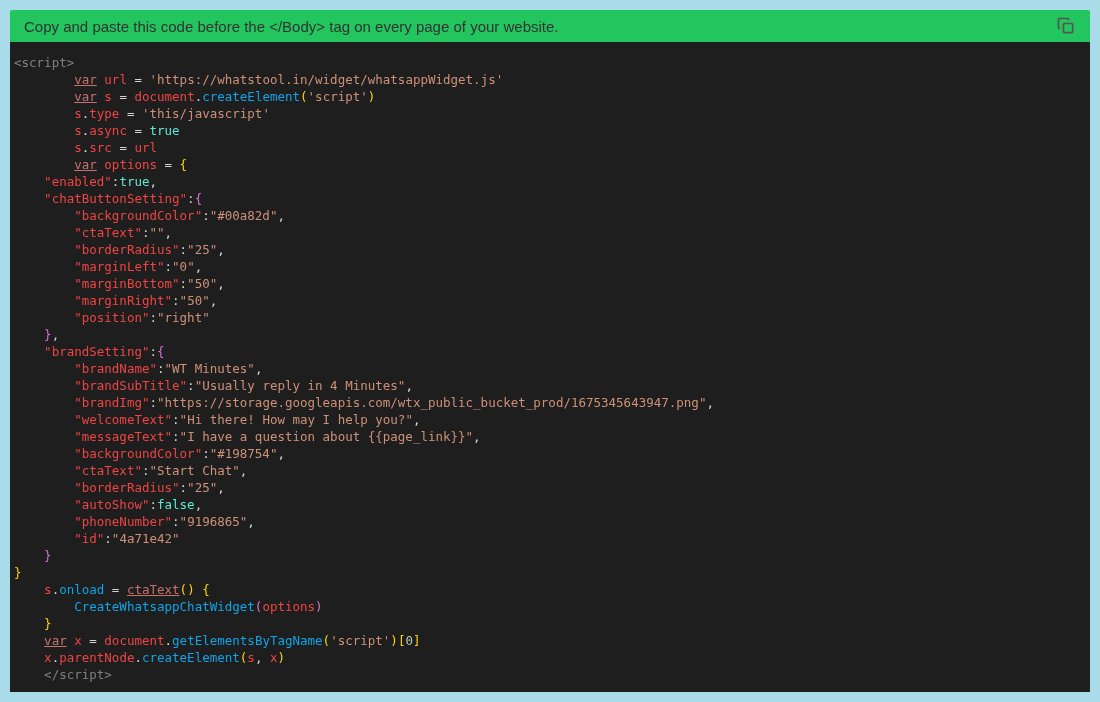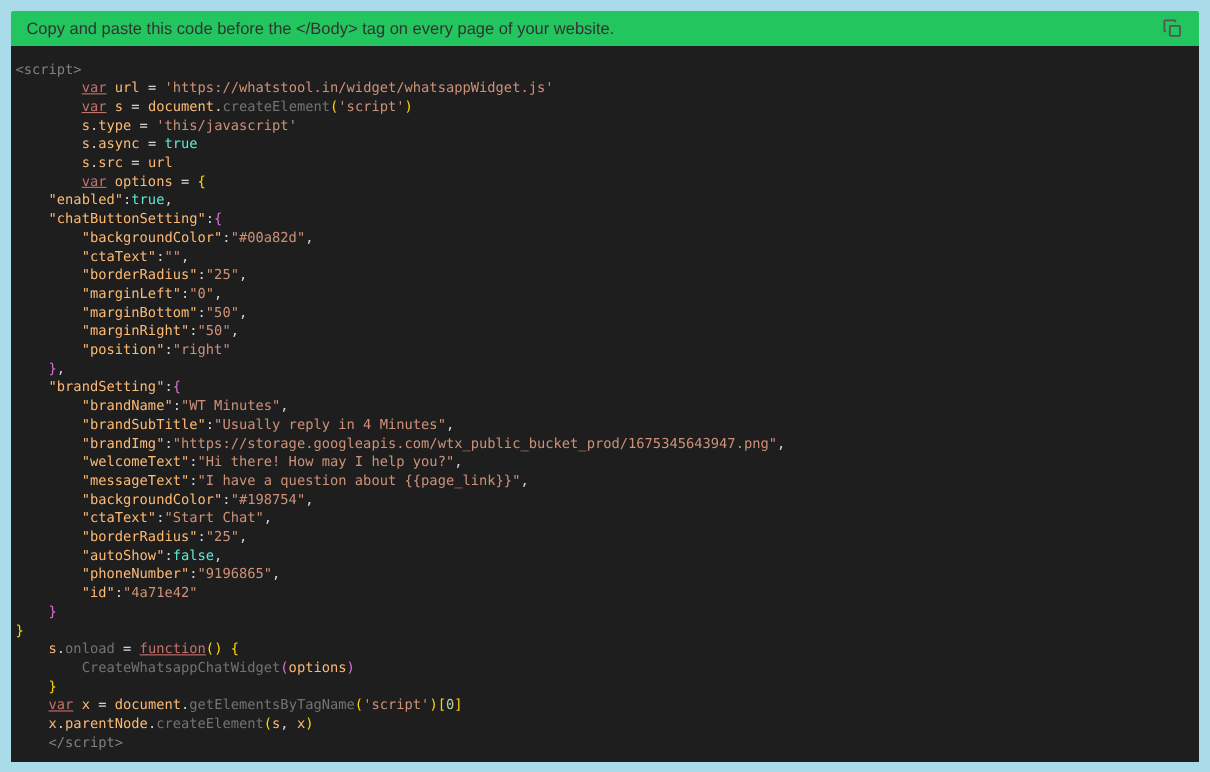--- a/index.html
+++ b/index.html
@@ -45,26 +45,26 @@
       font-size: 12.5px;
       line-height: 17px;
       color: #d4d4d4;
     }
     .code-area pre {
       margin: 0;
       white-space: pre;
     }
     .c-tag { color: #808080; }
     .c-kw { color: #c5716d; text-decoration: underline; }
-    .c-var { color: #fdba74; }
+    .c-var { color: #ef4444; }
     .c-op { color: #d4d4d4; }
     .c-str { color: #ce9178; }
     .c-bool { color: #5eead4; }
     .c-num { color: #b5cea8; }
-    .c-func { color: #737373; }
+    .c-func { color: #0ea5e9; }
     .c-br { color: #ffd700; }
     .c-br2 { color: #da70d6; }
   </style>
 </head>
 <body>
 
 <div class="container">
   <div class="header-bar">
     <span class="header-text">Copy and paste this code before the &lt;/Body&gt; tag on every page of your website.</span>
     <span class="copy-btn">
@@ -99,20 +99,20 @@
         <span class="c-var">"welcomeText"</span><span class="c-op">:</span><span class="c-str">"<span>Hi there! How may I help you?</span>"</span><span class="c-op">,</span>
         <span class="c-var">"messageText"</span><span class="c-op">:</span><span class="c-str">"<span>I have a question about {{page_link}}</span>"</span><span class="c-op">,</span>
         <span class="c-var">"backgroundColor"</span><span class="c-op">:</span><span class="c-str">"<span>#198754</span>"</span><span class="c-op">,</span>
         <span class="c-var">"ctaText"</span><span class="c-op">:</span><span class="c-str">"<span>Start Chat</span>"</span><span class="c-op">,</span>
         <span class="c-var">"borderRadius"</span><span class="c-op">:</span><span class="c-str">"<span>25</span>"</span><span class="c-op">,</span>
         <span class="c-var">"autoShow"</span><span class="c-op">:</span><span class="c-bool">false</span><span class="c-op">,</span>
         <span class="c-var">"phoneNumber"</span><span class="c-op">:</span><span class="c-str">"<span>9196865</span>"</span><span class="c-op">,</span>
         <span class="c-var">"id"</span><span class="c-op">:</span><span class="c-str">"<span>4a71e42</span>"</span>
     <span class="c-br2">}</span>
 <span class="c-br">}</span>
-    <span class="c-var">s</span><span class="c-op">.</span><span class="c-func">onload</span> <span class="c-op">=</span> <span class="c-kw">function</span><span class="c-br">(</span><span class="c-br">)</span> <span class="c-br">{</span>
+    <span class="c-var">s</span><span class="c-op">.</span><span class="c-func">onload</span> <span class="c-op">=</span> <span class="c-kw">ctaText</span><span class="c-br">(</span><span class="c-br">)</span> <span class="c-br">{</span>
         <span class="c-func">CreateWhatsappChatWidget</span><span class="c-br2">(</span><span class="c-var">options</span><span class="c-br2">)</span>
     <span class="c-br">}</span>
     <span class="c-kw">var</span> <span class="c-var">x</span> <span class="c-op">=</span> <span class="c-var">document</span><span class="c-op">.</span><span class="c-func">getElementsByTagName</span><span class="c-br">(</span><span class="c-str">'script'</span><span class="c-br">)</span><span class="c-br">[</span><span class="c-num">0</span><span class="c-br">]</span>
     <span class="c-var">x</span><span class="c-op">.</span><span class="c-var">parentNode</span><span class="c-op">.</span><span class="c-func">createElement</span><span class="c-br">(</span><span class="c-var">s</span><span class="c-op">,</span> <span class="c-var">x</span><span class="c-br">)</span>
     <span class="c-tag">&lt;/</span><span class="c-tag">script</span><span class="c-tag">&gt;</span></pre>
   </div>
 </div>
 
 </body></html>

